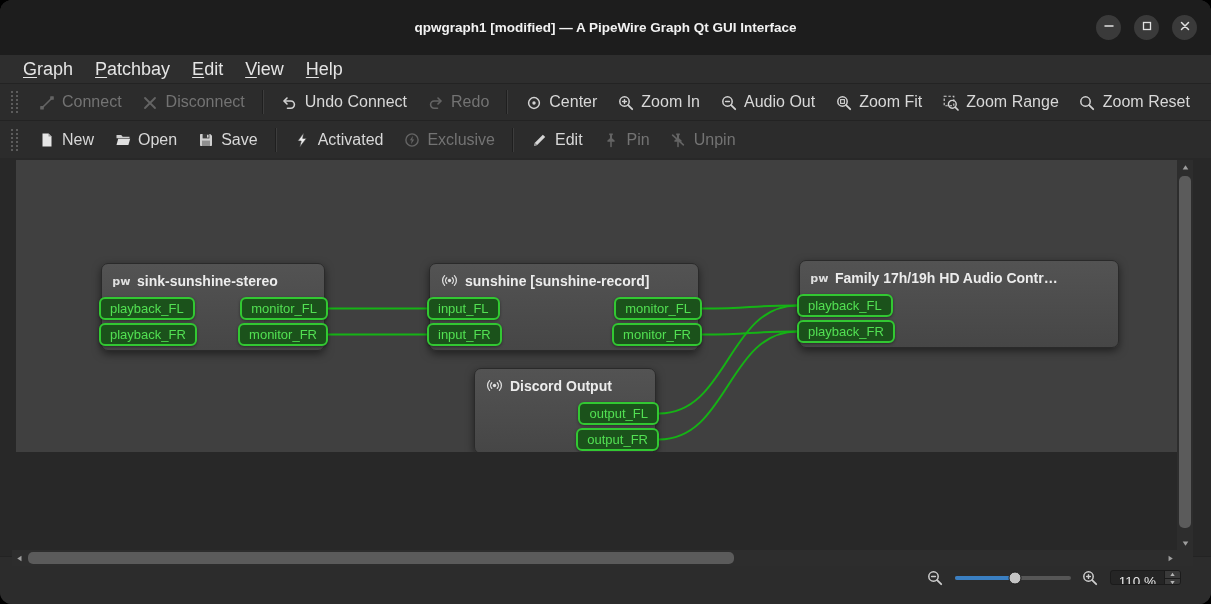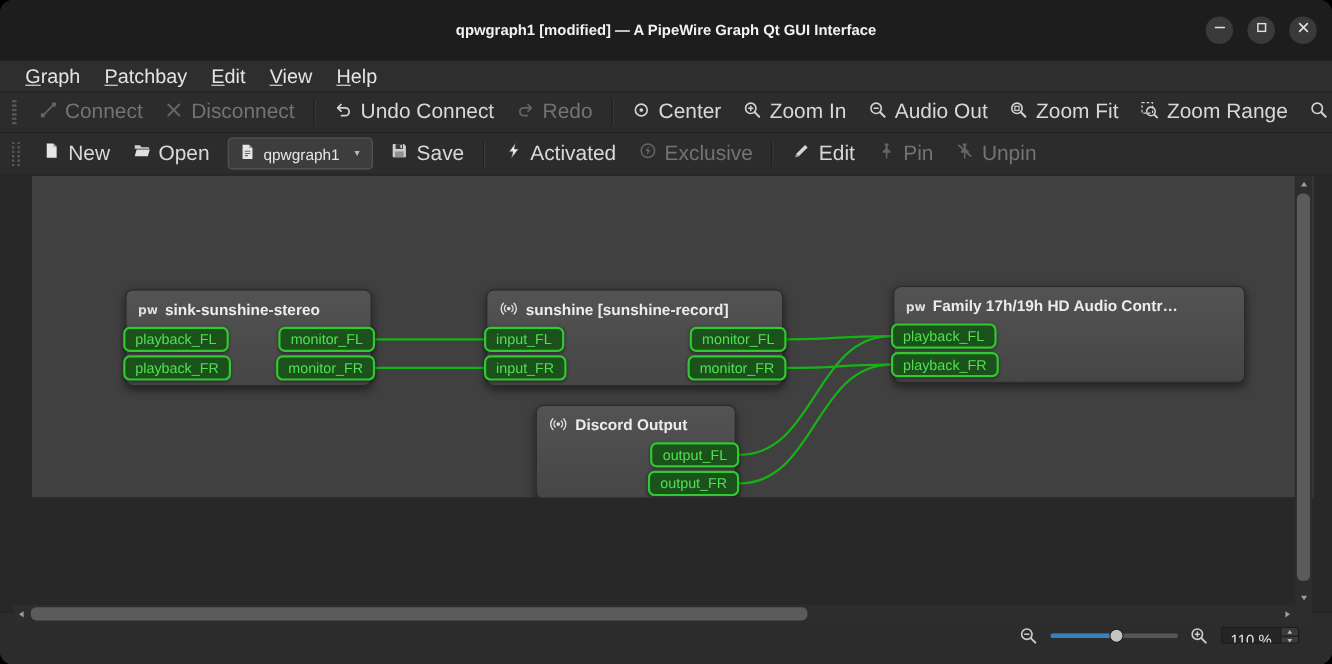--- a/index.html
+++ b/index.html
@@ -20,35 +20,35 @@
   .menubar{height:28px;flex:none;background:#2e2e2e;display:flex;align-items:center;padding:0 12px}
   .menu-item{color:#e4e4e4;font-size:18px;padding:3px 11px;border-radius:3px;white-space:nowrap}
   .menu-item u{text-underline-offset:2px}
 
   
   .toolbar{height:37px;flex:none;background:#2c2c2c;border-top:1px solid #232323;
     display:flex;align-items:center;padding:0 4px;gap:2px}
   .toolbar.second{height:38px}
   .grip{width:7px;height:22px;margin:0 9px 0 7px;
     border-left:2px dotted #5c5c5c;border-right:2px dotted #5c5c5c}
-  .tb-btn{display:flex;align-items:flex-start;gap:7px;padding:5px 9px;border-radius:4px;
-    color:#d8d8d8;font-size:19px;white-space:nowrap}
+  .tb-btn{display:flex;align-items:flex-end;gap:7px;padding:5px 9px;border-radius:4px;
+    color:#d8d8d8;font-size:16px;white-space:nowrap}
   .tb-btn .icon{width:17px;height:17px;display:flex;align-items:center;justify-content:center;color:#d2d2d2}
   .icon svg{width:16px;height:16px}
   .tb-btn.disabled{color:#737373}
   .tb-btn.disabled .icon{color:#737373;opacity:.8}
   .tb-btn.disabled .icon svg *[fill]:not([fill="none"]){fill:currentColor}
   .tb-sep{width:2px;height:24px;margin:0 6px;border-left:1px solid #1f1f1f;border-right:1px solid #3d3d3d}
   .combo{display:flex;align-items:center;gap:7px;padding:4px 9px;margin:0 5px;
     background:#3d3d3d;border:1px solid #585858;border-radius:4px;color:#e6e6e6;font-size:14px}
   .combo .chev{font-size:8px;color:#bdbdbd;margin-left:5px}
 
   
   .main{flex:1;position:relative;background:#282828}
-  .canvas{position:absolute;left:29px;top:2px;width:1165px;height:292px;overflow:hidden;
+  .canvas{position:absolute;left:16px;top:2px;width:1165px;height:292px;overflow:hidden;
     background:var(--canvas-bg,#404040)}
   .edges{position:absolute;left:0;top:0;pointer-events:none}
   .edge{fill:none;stroke:var(--edge-color,#15b315);stroke-width:2;stroke-linecap:round}
   .node{position:absolute;background:linear-gradient(#535353,#464646);
     border:1px solid #2a2a2a;border-radius:7px;box-shadow:0 3px 9px rgba(0,0,0,.5)}
   .node-header{display:flex;align-items:center;gap:7px;padding:8px 11px 0 11px;
     color:#ececec;font-size:14px;font-weight:bold;white-space:nowrap;overflow:hidden}
   .node-icon{width:17px;height:17px;flex:none;color:#dedede;display:flex;align-items:center;justify-content:center}
   .node-icon svg{width:17px;height:17px}
   .ports{position:absolute;top:33px;display:flex;flex-direction:column;gap:3px}
@@ -234,29 +234,20 @@
       </div>
       <div class="tb-btn">
         <span class="icon">
           <svg viewBox="0 0 16 16">
             <path d="M1.5 3 H6.2 L7.7 4.8 H14.5 V6.2 H1.5 Z" fill="#cfcfcf"></path>
             <path d="M1.5 13 L3.2 6.8 H15.2 L13.4 13 Z" fill="#e0e0e0"></path>
           </svg>
         </span>
         <span>Open</span>
       </div>
-      <div class="combo">
-        <span class="icon"><svg viewBox="0 0 16 16">
-            <path d="M3.5 1.5 H9.5 L12.5 4.5 V14.5 H3.5 Z" fill="#e6e6e6"></path>
-            <path d="M9.5 1.5 V4.5 H12.5 Z" fill="#9a9a9a"></path>
-            <path d="M5.5 7.5 H10.5 M5.5 9.5 H10.5 M5.5 11.5 H8.5" stroke="#6a6a6a" stroke-width="1"></path>
-          </svg></span>
-        <span>qpwgraph1</span>
-        <span class="chev">▼</span>
-      </div>
       <div class="tb-btn">
         <span class="icon">
           <svg viewBox="0 0 16 16">
             <path d="M2 2.8 A0.8 0.8 0 0 1 2.8 2 H12.2 L14 3.8 V13.2 A0.8 0.8 0 0 1 13.2 14 H2.8 A0.8 0.8 0 0 1 2 13.2 Z" fill="#cfcfcf"></path>
             <rect x="4.6" y="2" width="6.8" height="4.4" fill="#3a3a3a"></rect>
             <rect x="9" y="2.8" width="1.6" height="2.8" fill="#cfcfcf"></rect>
             <rect x="4" y="8.6" width="8" height="5.4" fill="#909090"></rect>
           </svg>
         </span>
         <span>Save</span>

